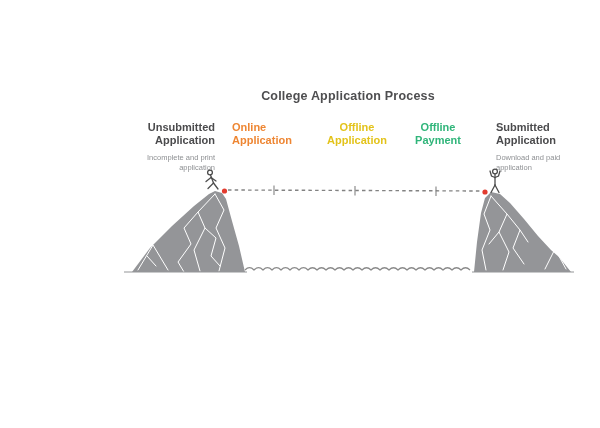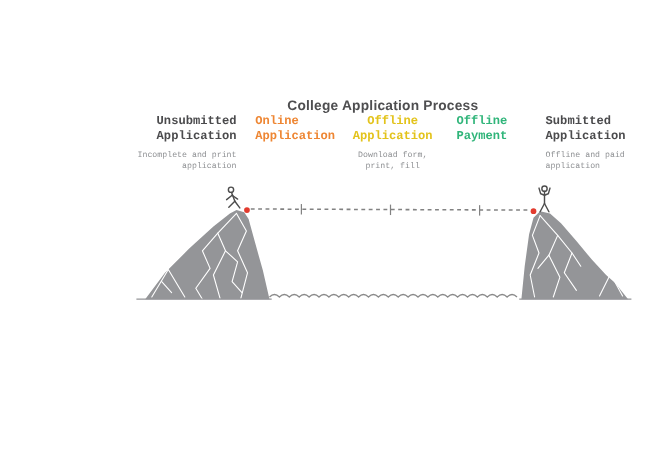--- a/index.html
+++ b/index.html
@@ -10,21 +10,21 @@
     font-family:"Liberation Sans","DejaVu Sans",sans-serif;
     overflow:hidden;
     margin-left:48px;
   }
   .title{
     position:absolute;top:89px;left:0;right:0;
     text-align:center;
     font-size:12.5px;font-weight:bold;
     letter-spacing:.2px;
   }
-  .step{position:absolute;top:105px;font-family:Liberation Mono, monospace;}
+  .step{position:absolute;top:121px;}
   .step .label{
     font-size:11px;font-weight:bold;line-height:13px;
     white-space:pre-line;
   }
   .step .desc{
     margin-top:6px;
     font-size:7.5px;line-height:10px;
     white-space:pre-line;
   }
   .step-1{left:60px;width:107px;text-align:right;}
@@ -54,33 +54,31 @@
   </div>
 
   <div class="step step-2">
     <div class="label" style="color: rgb(238, 134, 51);">Online
 Application</div>
   </div>
 
   <div class="step step-3">
     <div class="label" style="color: rgb(227, 195, 27);">Offline
 Application</div>
-    <div class="desc" style="color: rgb(142, 144, 147);">Download form,
-print, fill</div>
   </div>
 
   <div class="step step-4">
     <div class="label" style="color: rgb(48, 181, 122);">Offline
 Payment</div>
   </div>
 
   <div class="step step-5">
     <div class="label" style="color: rgb(75, 75, 77);">Submitted
 Application</div>
-    <div class="desc" style="color: rgb(142, 144, 147);">Offline and paid
+    <div class="desc" style="color: rgb(142, 144, 147);">Download and paid
 application</div>
   </div>
 
   <svg class="scene" viewBox="0 0 600 428">
 
     <g>
       <polygon points="84,272 102,248 124,226 146,206 161,194 167,191 174,193 178,199 184,221 191,246 197,272" fill="#949598"></polygon>
       <g fill="none" stroke-width="1" stroke-linejoin="round" stroke-linecap="round" stroke="#FFFFFF">
         <polyline points="167,194 150,212 157,228 146,250 152,271"></polyline>
         <polyline points="150,212 136,228 143,244 130,262 136,272"></polyline>

